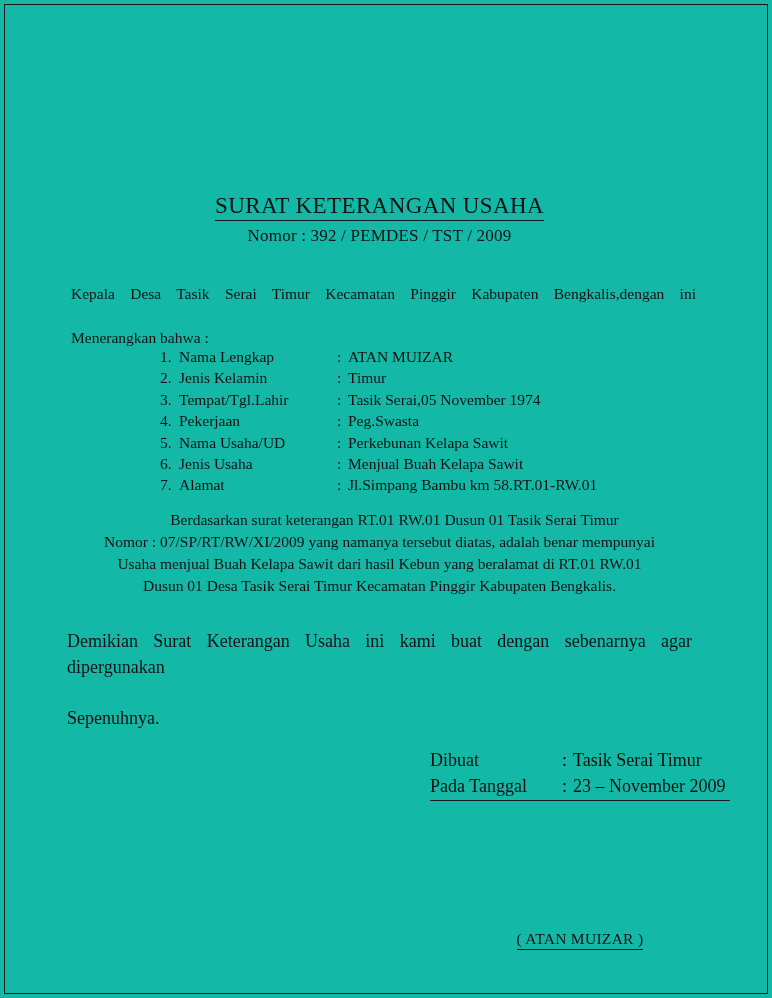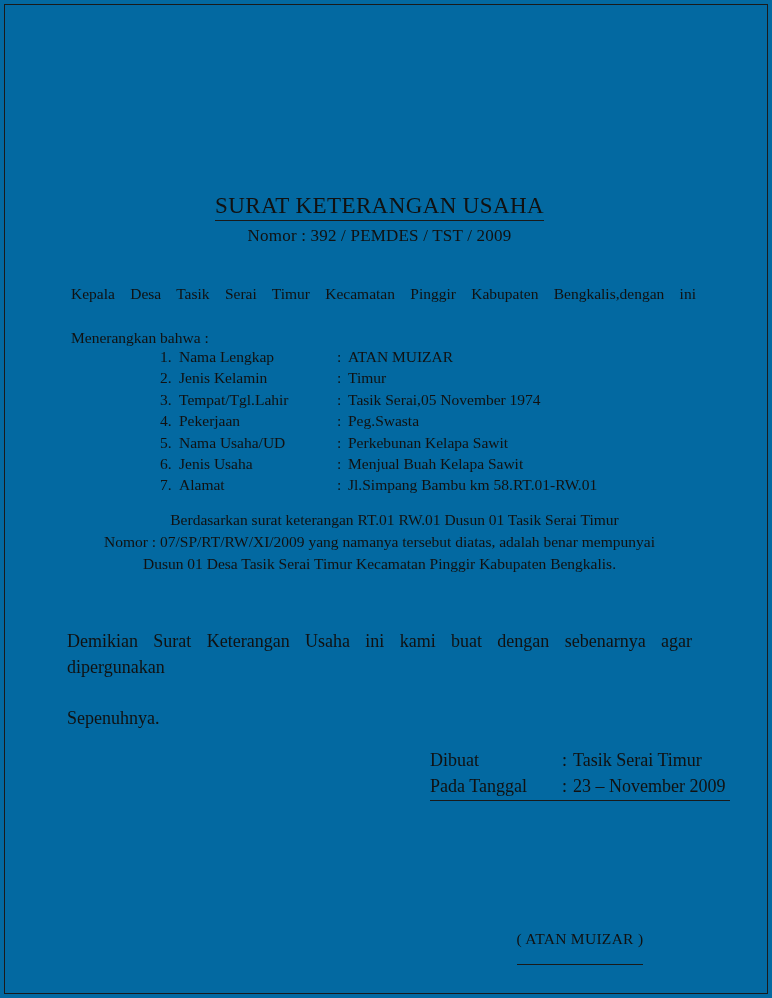--- a/index.html
+++ b/index.html
@@ -11,21 +11,21 @@
   body {
     font-family: "Liberation Serif", "DejaVu Serif", serif;
     color: #111111;
     -webkit-font-smoothing: antialiased;
   }
 
   .page {
     position: relative;
     width: 772px;
     height: 998px;
-    background: #0369a1;
+    background: #14b8a6;
     box-sizing: border-box;
     overflow: hidden;
   }
 
   
   .page-border {
     position: absolute;
     left: 4px;
     top: 4px;
     right: 4px;
@@ -181,21 +181,21 @@
     position: absolute;
     top: 930px;
     left: 363px;
     width: 300px;
     text-align: center;
     font-size: 15.5px;
   }
   .signer-name {
     display: inline-block;
     border-bottom: 1.3px solid #1a1a1a;
-    padding-bottom: 16px;
+    padding-bottom: 1px;
     letter-spacing: 0.3px;
     white-space: nowrap;
   }
 </style>
 </head>
 <body>
 
 <div class="page">
 
   <div class="page-border"></div>
@@ -261,20 +261,21 @@
         <span class="p-label">Alamat</span>
         <span class="p-colon">:</span>
         <span class="p-value">Jl.Simpang Bambu km 58.RT.01-RW.01</span>
       </div>
 
     </div>
 
     <div class="body-para">
       <span class="line indent">Berdasarkan surat keterangan RT.01 RW.01 Dusun 01 Tasik Serai Timur</span>
       <span class="line">Nomor : 07/SP/RT/RW/XI/2009 yang namanya tersebut diatas, adalah benar mempunyai</span>
+      <span class="line">Usaha menjual Buah Kelapa Sawit dari hasil Kebun yang beralamat di RT.01 RW.01</span>
       <span class="line">Dusun 01 Desa Tasik Serai Timur Kecamatan Pinggir Kabupaten Bengkalis.</span>
     </div>
 
     <div class="closing">
       <span class="l1">Demikian Surat Keterangan Usaha ini kami buat dengan sebenarnya agar dipergunakan</span>
       <span class="l2">Sepenuhnya.</span>
     </div>
 
     <div class="signature">
       <div class="sig-row">

